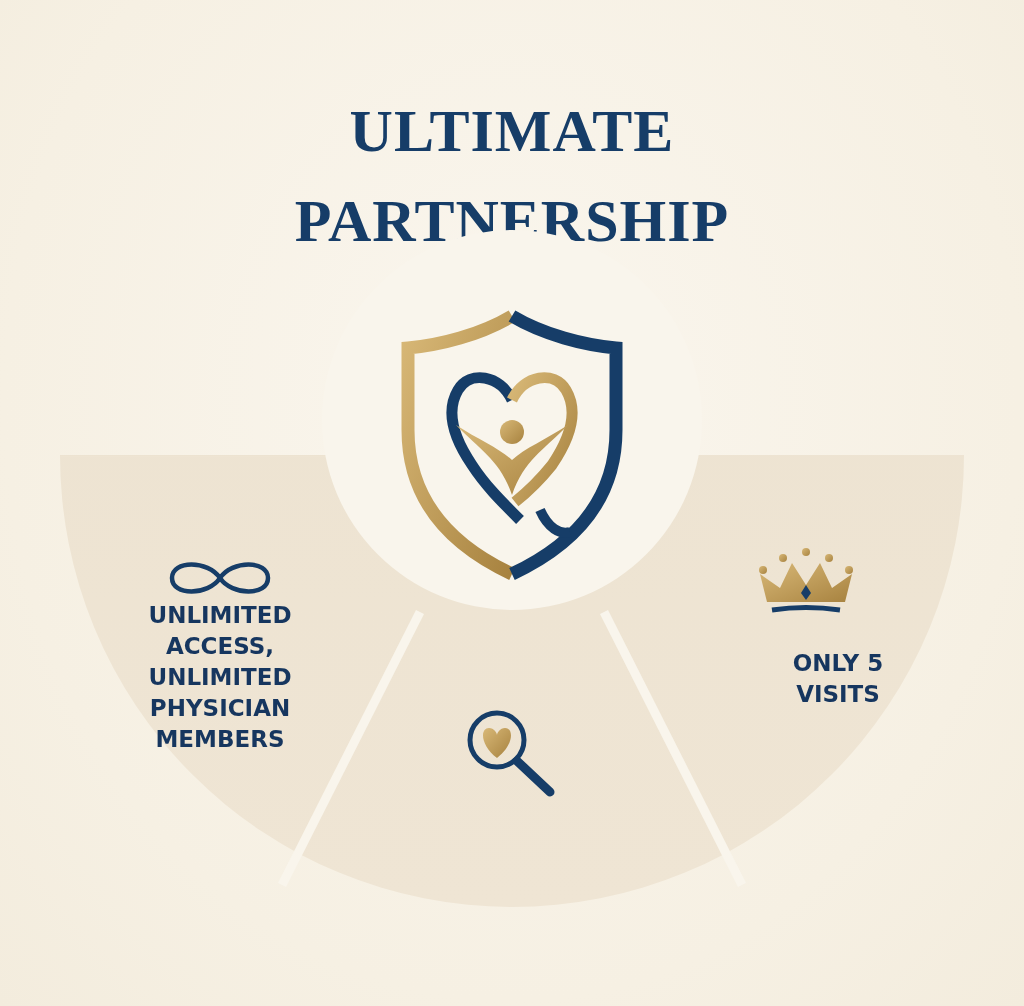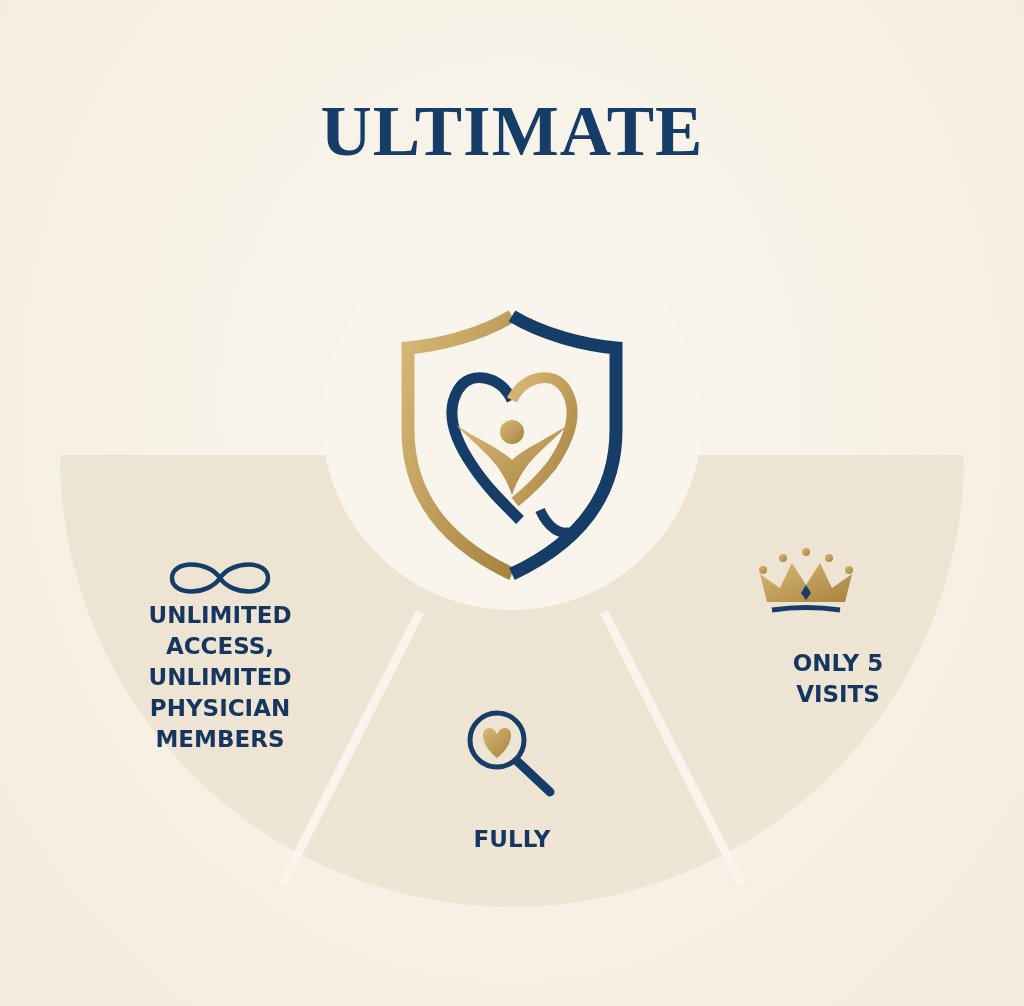--- a/index.html
+++ b/index.html
@@ -1,28 +1,29 @@
 <!DOCTYPE html>
 <html><head>
 <meta charset="utf-8">
 <style>
   html, body { margin:0; padding:0; }
   body { width:1024px; height:1006px; background:#f7f2e7; position:relative; overflow:hidden; font-family:"Liberation Sans", sans-serif; }
   .bg { position:absolute; inset:0; background: radial-gradient(ellipse at 50% 40%, #faf6ee 0%, #f6f0e3 70%, #f3ecdd 100%); }
-  .title { position:absolute; left:0; width:1024px; top:86px; text-align:center; color:#163d68; font-family:"Liberation Serif", serif; font-weight:bold; font-size:71px; line-height:90px; letter-spacing:1px; }
+  .title { position:absolute; left:0; width:1024px; top:86px; text-align:center; color:#163d68; font-family:"Liberation Serif", serif; font-weight:bold; font-size:60px; line-height:90px; letter-spacing:1px; }
   .diagram { position:absolute; left:0; top:0; }
   .label { position:absolute; text-align:center; color:#16365f; font-family:"DejaVu Sans", sans-serif; font-weight:bold; font-size:23px; line-height:31px; }
 </style>
 </head>
 <body>
 
 <div class="bg"></div>
 
 <div class="title">
   <div>ULTIMATE</div>
+  <div>PARTNERSHIP</div>
 </div>
 
 <svg class="diagram" width="1024" height="1006" viewBox="0 0 1024 1006">
   <defs>
     <linearGradient id="gold" x1="0" y1="0" x2="1" y2="1">
       <stop offset="0" stop-color="#d8b877"></stop>
       <stop offset="1" stop-color="#a7823f"></stop>
     </linearGradient>
     <linearGradient id="seg" x1="0" y1="0" x2="0" y2="1">
       <stop offset="0" stop-color="#ece2d0"></stop>
@@ -78,19 +79,18 @@
 
 <div class="label" style="left:110px; top:600px; width:220px;">
   <div>UNLIMITED</div>
   <div>ACCESS,</div>
   <div>UNLIMITED</div>
   <div>PHYSICIAN</div>
   <div>MEMBERS</div>
 </div>
 
 <div class="label" style="left:392px; top:824px; width:240px;">
-  <div>FULLY</div>
 </div>
 
 <div class="label" style="left:728px; top:648px; width:220px;">
   <div>ONLY 5</div>
   <div>VISITS</div>
 </div>
 
 </body></html>

